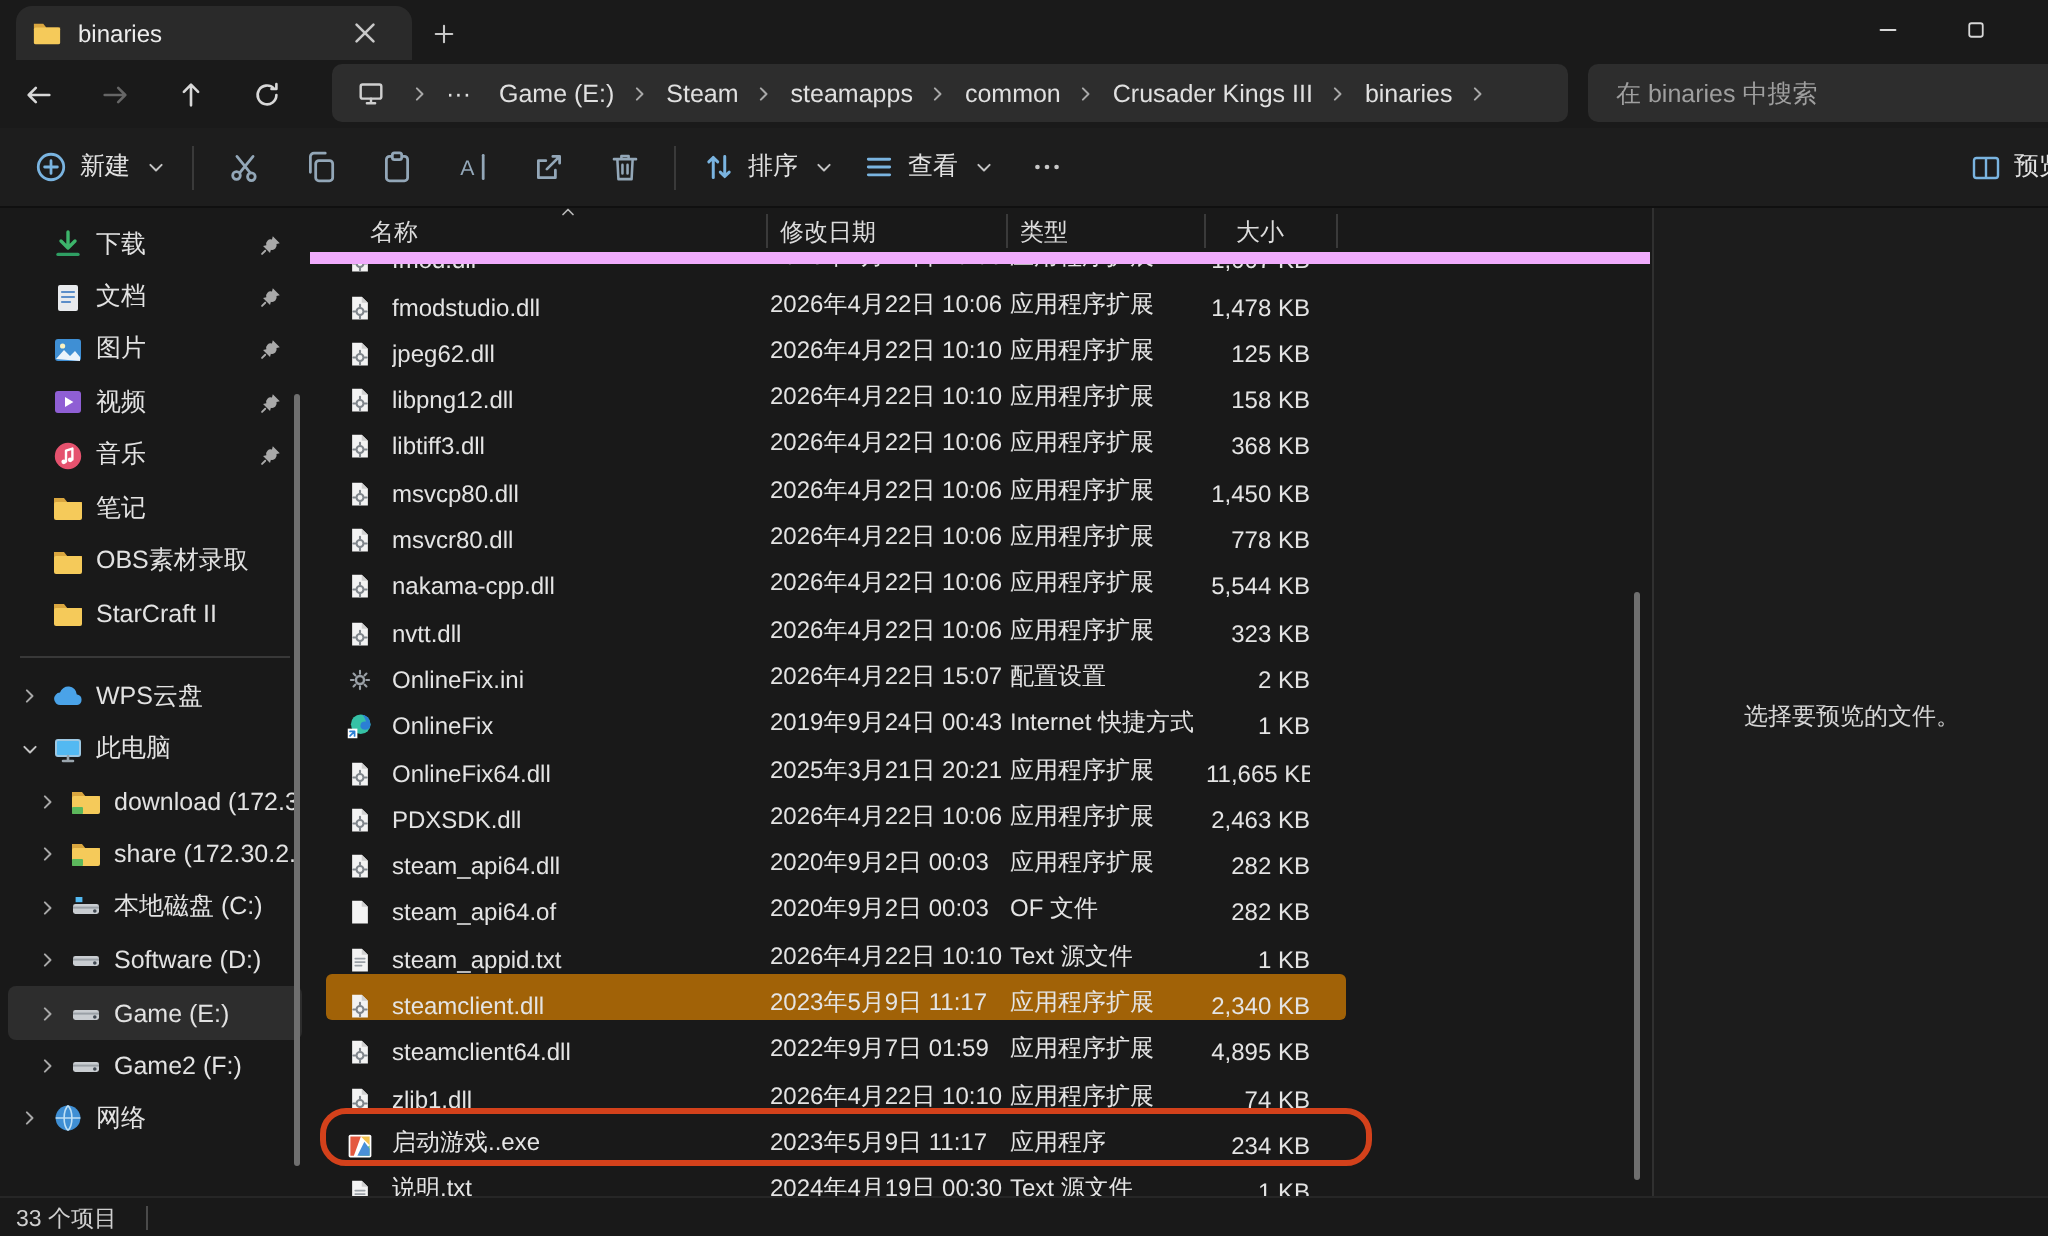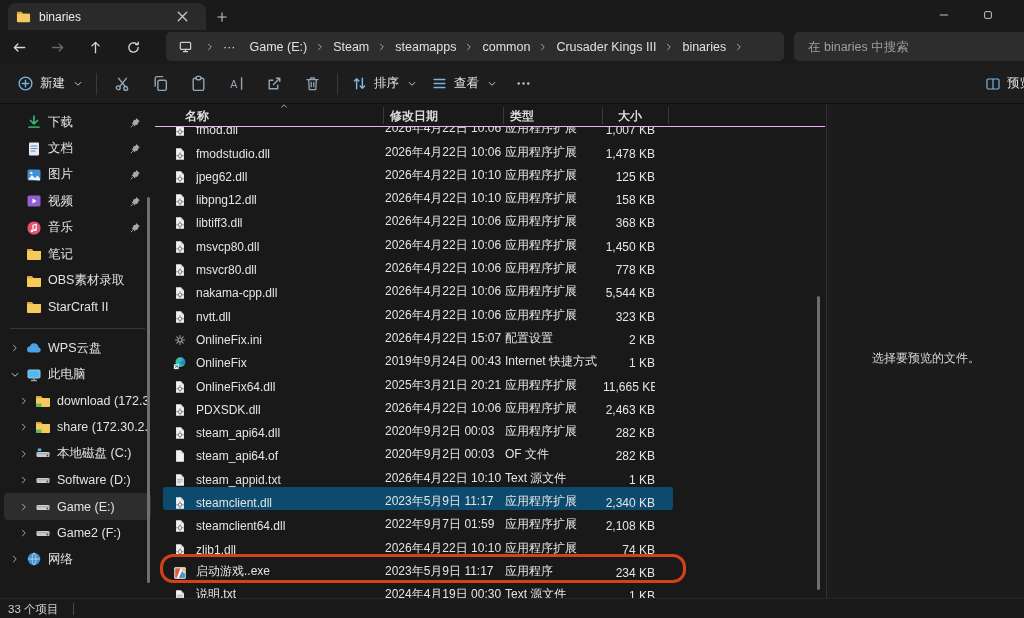--- a/index.html
+++ b/index.html
@@ -64,28 +64,28 @@
   .side-item.ind1 .fic{left:31px;}
   .side-item.ind1 .lbl{left:53px;}
   .side-item .pinic{width:11px;height:11px;position:absolute;right:10px;}
   .side-item.selected{background:#2d2d2d;}
   .side-sep{height:1px;background:#383838;margin:8px 10px 6px 10px;}
   .side-scroll{position:absolute;left:147px;top:93px;width:3px;height:386px;background:#6f6f6f;border-radius:2px;}
 
   
   .filelist{position:absolute;left:155px;top:0;width:670px;height:494px;overflow:hidden;}
   .list-header{position:absolute;left:0;top:0;width:670px;height:22px;background:#191919;z-index:5;
-               border-bottom:1px solid #f0abfc;font-weight:bold;}
+               border-bottom:6px solid #f0abfc;}
   .col-label{position:absolute;top:4px;font-size:12px;color:#dcdcdc;}
   .col-sep{position:absolute;top:3px;width:1px;height:17px;background:#3a3a3a;}
   .sort-caret{position:absolute;left:124px;top:-3px;width:10px;height:10px;}
   .rows{position:absolute;left:0;top:22px;width:670px;height:472px;overflow:hidden;}
   .row{position:relative;height:23.3px;margin:0 0 0 8px;width:510px;display:flex;align-items:flex-end;border-radius:3px;}
   .row.first{margin-top:-12px;}
-  .row.hover{background:#0c4a6e;}
+  .row.hover{background:#a16207;}
   .row .fic{width:14px;height:14px;margin-left:10px;flex:0 0 14px;}
   .cell{white-space:nowrap;overflow:hidden;font-size:12px;color:#e4e4e4;}
   .c-name{margin-left:9px;width:189px;}
   .c-date{width:120px;}
   .c-type{width:98px;}
   .c-size{width:52px;text-align:right;}
   .row.annotated::after{content:"";position:absolute;top:-3px;bottom:-3px;left:-3px;right:-13px;
                         border:3px solid #d3411b;border-radius:13px;pointer-events:none;z-index:6;}
   .list-scroll{position:absolute;left:662px;top:192px;width:3px;height:294px;background:#6f6f6f;border-radius:2px;z-index:7;}
 
@@ -839,21 +839,21 @@
               <svg viewBox="0 0 16 16">
                 <path d="M3.5 1.5H9l3.5 3.5v9.5h-9z" fill="#f3f3f3"></path>
                 <path d="M9 1.5V5h3.5z" fill="#cfcfcf"></path>
                 <circle cx="8" cy="10" r="2" stroke="#80868c" stroke-width="1.2" fill="none"></circle>
                 <path d="M8 7.2V6.2M8 13.8v-1M5.2 10h-1M11.8 10h-1" stroke="#80868c" stroke-width="1.2" stroke-linecap="round" stroke-linejoin="round" fill="none"></path>
               </svg>
             </span>
             <span class="cell c-name">steamclient64.dll</span>
             <span class="cell c-date">2022年9月7日 01:59</span>
             <span class="cell c-type">应用程序扩展</span>
-            <span class="cell c-size">2,108 KB</span>
+            <span class="cell c-size">4,895 KB</span>
           </div>
           <div class="row">
             <span class="ic fic">
               <svg viewBox="0 0 16 16">
                 <path d="M3.5 1.5H9l3.5 3.5v9.5h-9z" fill="#f3f3f3"></path>
                 <path d="M9 1.5V5h3.5z" fill="#cfcfcf"></path>
                 <circle cx="8" cy="10" r="2" stroke="#80868c" stroke-width="1.2" fill="none"></circle>
                 <path d="M8 7.2V6.2M8 13.8v-1M5.2 10h-1M11.8 10h-1" stroke="#80868c" stroke-width="1.2" stroke-linecap="round" stroke-linejoin="round" fill="none"></path>
               </svg>
             </span>

